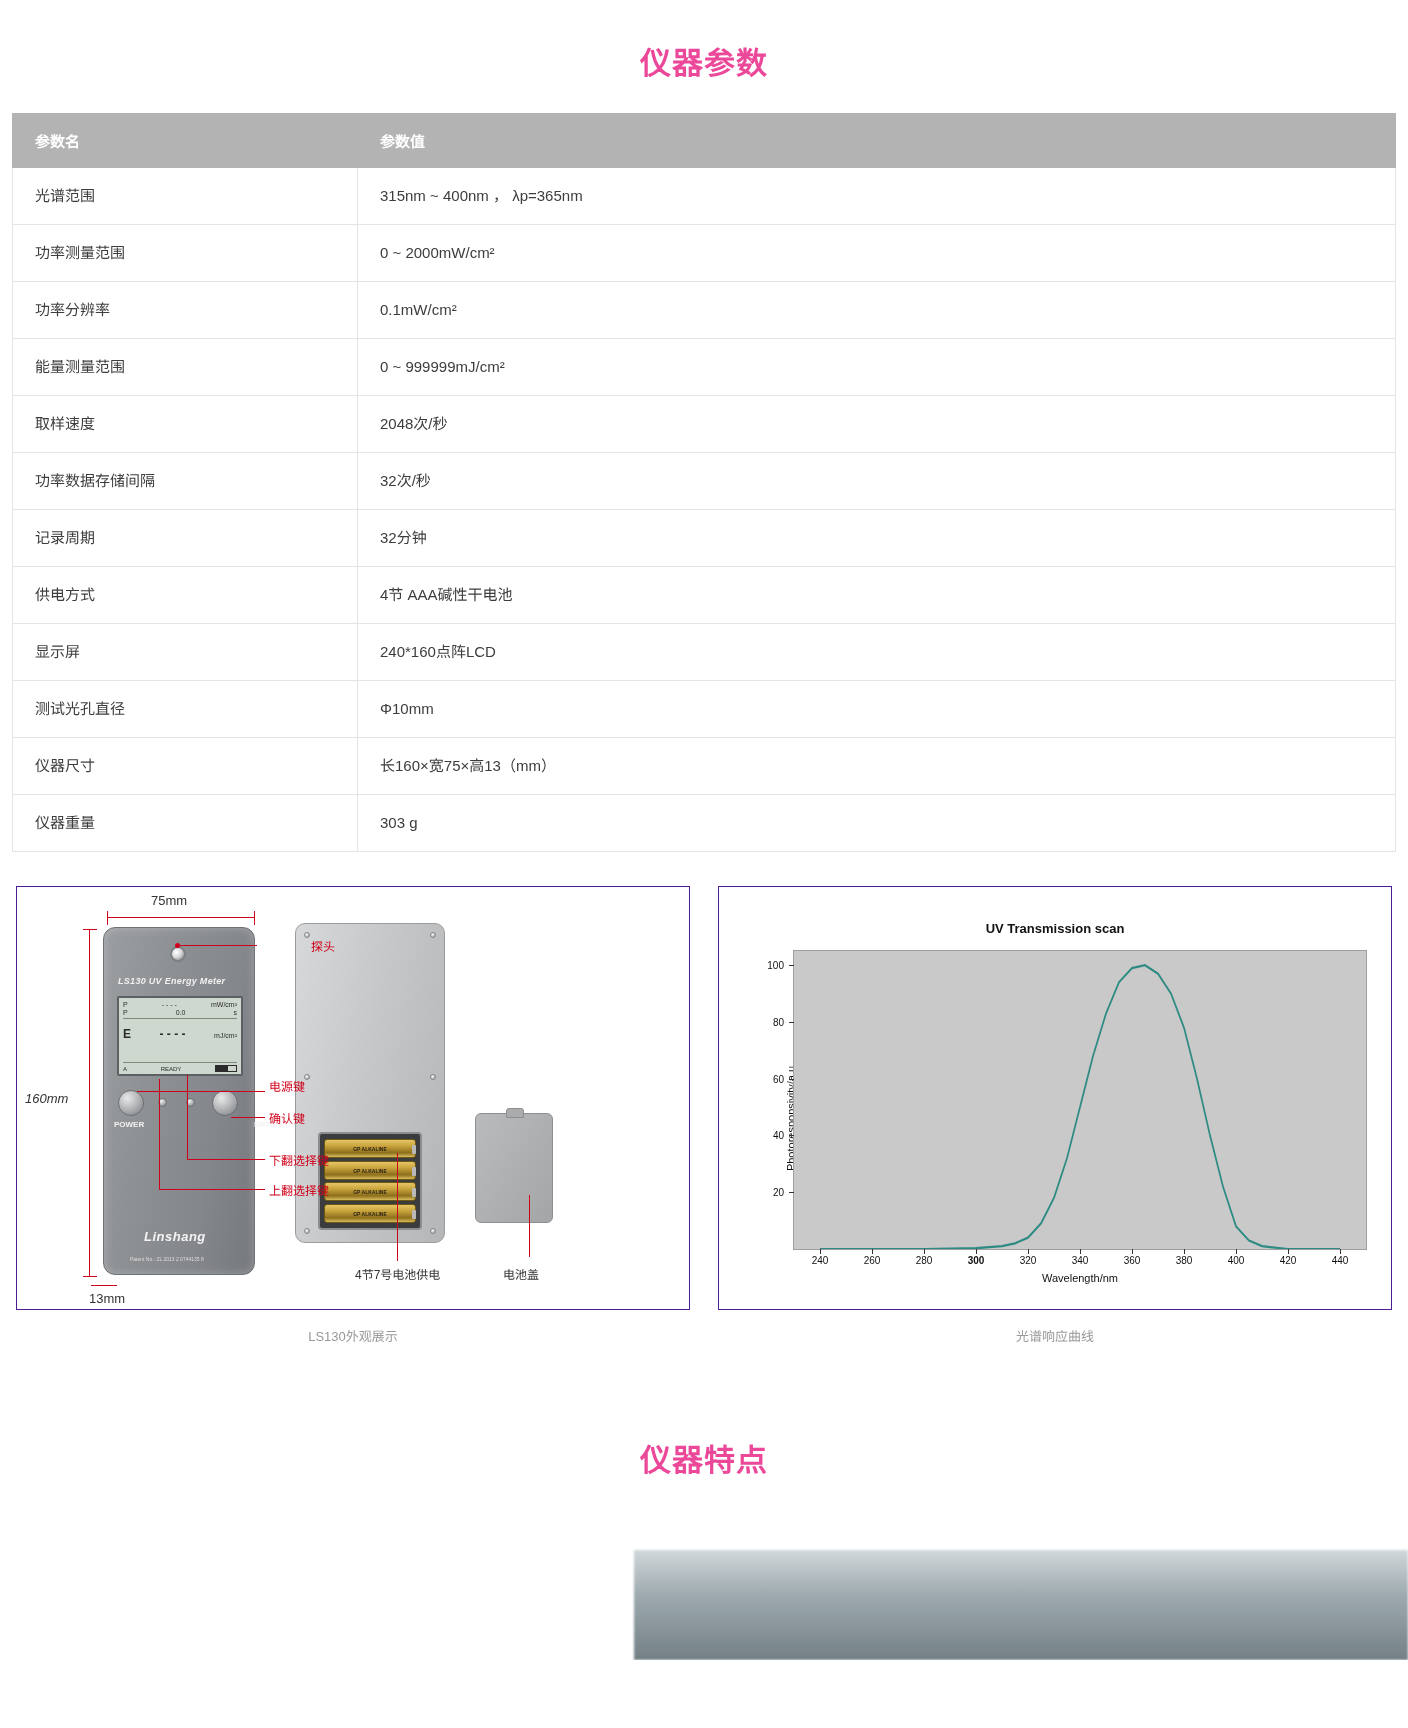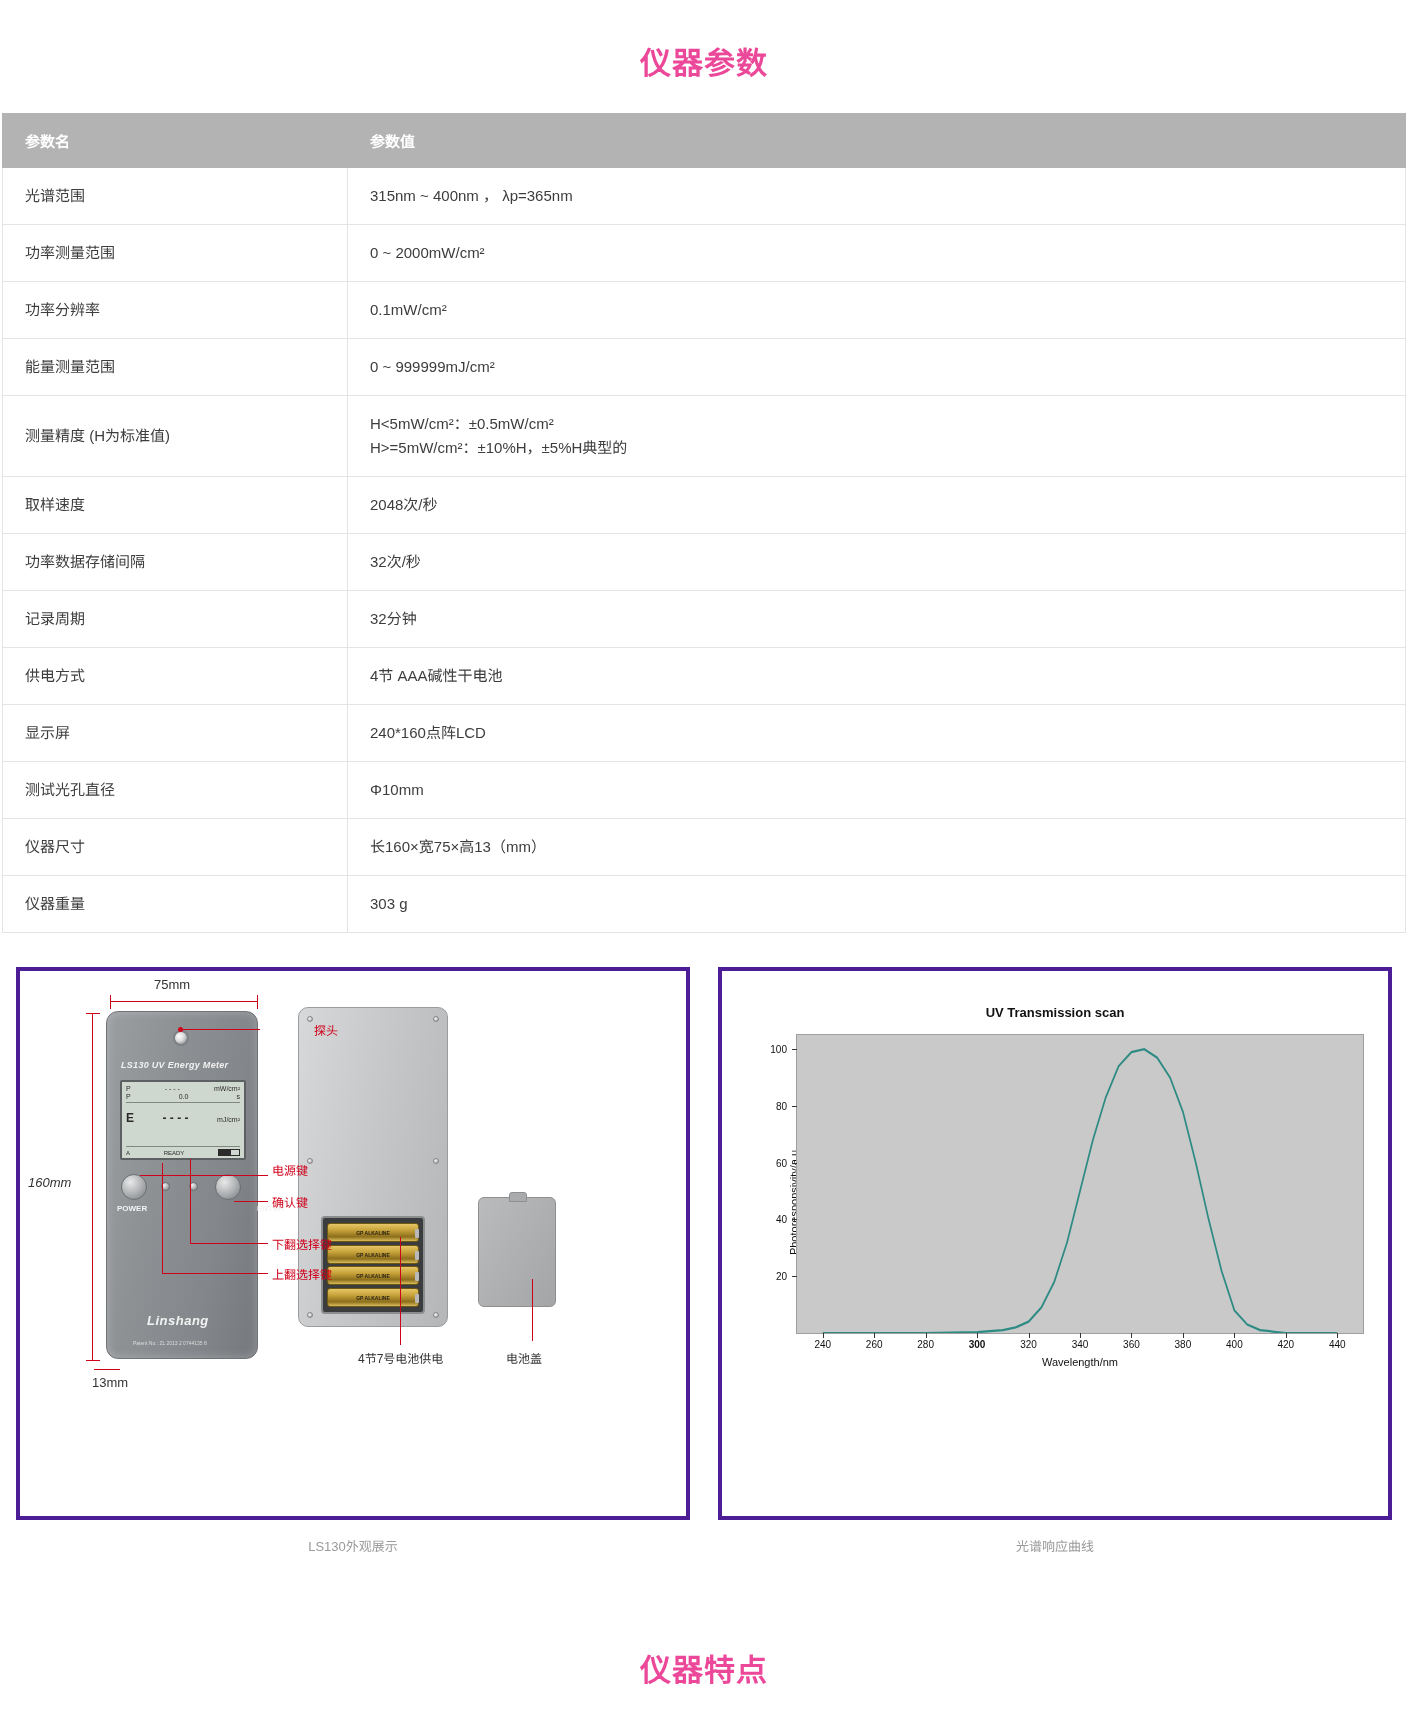--- a/index.html
+++ b/index.html
@@ -15,21 +15,21 @@
   h1.section-title {
     text-align: center;
     font-size: 31px;
     font-weight: bold;
     color: #ec4899;
     margin: 38px 0 30px 0;
     letter-spacing: 1px;
   }
 
   
-  .table-wrap { padding: 0 2px; }
+  .table-wrap { padding: 0 12px; }
   table.spec {
     width: 100%;
     border-collapse: collapse;
     font-size: 15px;
   }
   table.spec th {
     background: #b3b3b3;
     color: #ffffff;
     text-align: left;
     font-weight: bold;
@@ -52,24 +52,24 @@
   
   .figures {
     display: flex;
     gap: 28px;
     padding: 34px 16px 0 16px;
   }
   .fig {
     flex: 1 1 0;
   }
   .fig-box {
-    border: 4px solid #4c1d95;
+    border: 1px solid #4c1d95;
     background: #fff;
     padding: 8px;
-    height: 553px;
+    height: 424px;
     position: relative;
     overflow: hidden;
   }
   .fig-cap {
     text-align: center;
     font-size: 13px;
     color: #9a9a9a;
     margin-top: 16px;
   }
 
@@ -297,27 +297,20 @@
           <td class="name">功率测量范围</td>
           <td>0 ~ 2000mW/cm²</td>
         </tr>
         <tr>
           <td class="name">功率分辨率</td>
           <td>0.1mW/cm²</td>
         </tr>
         <tr>
           <td class="name">能量测量范围</td>
           <td>0 ~ 999999mJ/cm²</td>
-        </tr>
-        <tr>
-          <td class="name">测量精度 (H为标准值)</td>
-          <td>
-            <span class="ml">H&lt;5mW/cm²：±0.5mW/cm²</span>
-            <span class="ml">H&gt;=5mW/cm²：±10%H，±5%H典型的</span>
-          </td>
         </tr>
         <tr>
           <td class="name">取样速度</td>
           <td>2048次/秒</td>
         </tr>
         <tr>
           <td class="name">功率数据存储间隔</td>
           <td>32次/秒</td>
         </tr>
         <tr>

